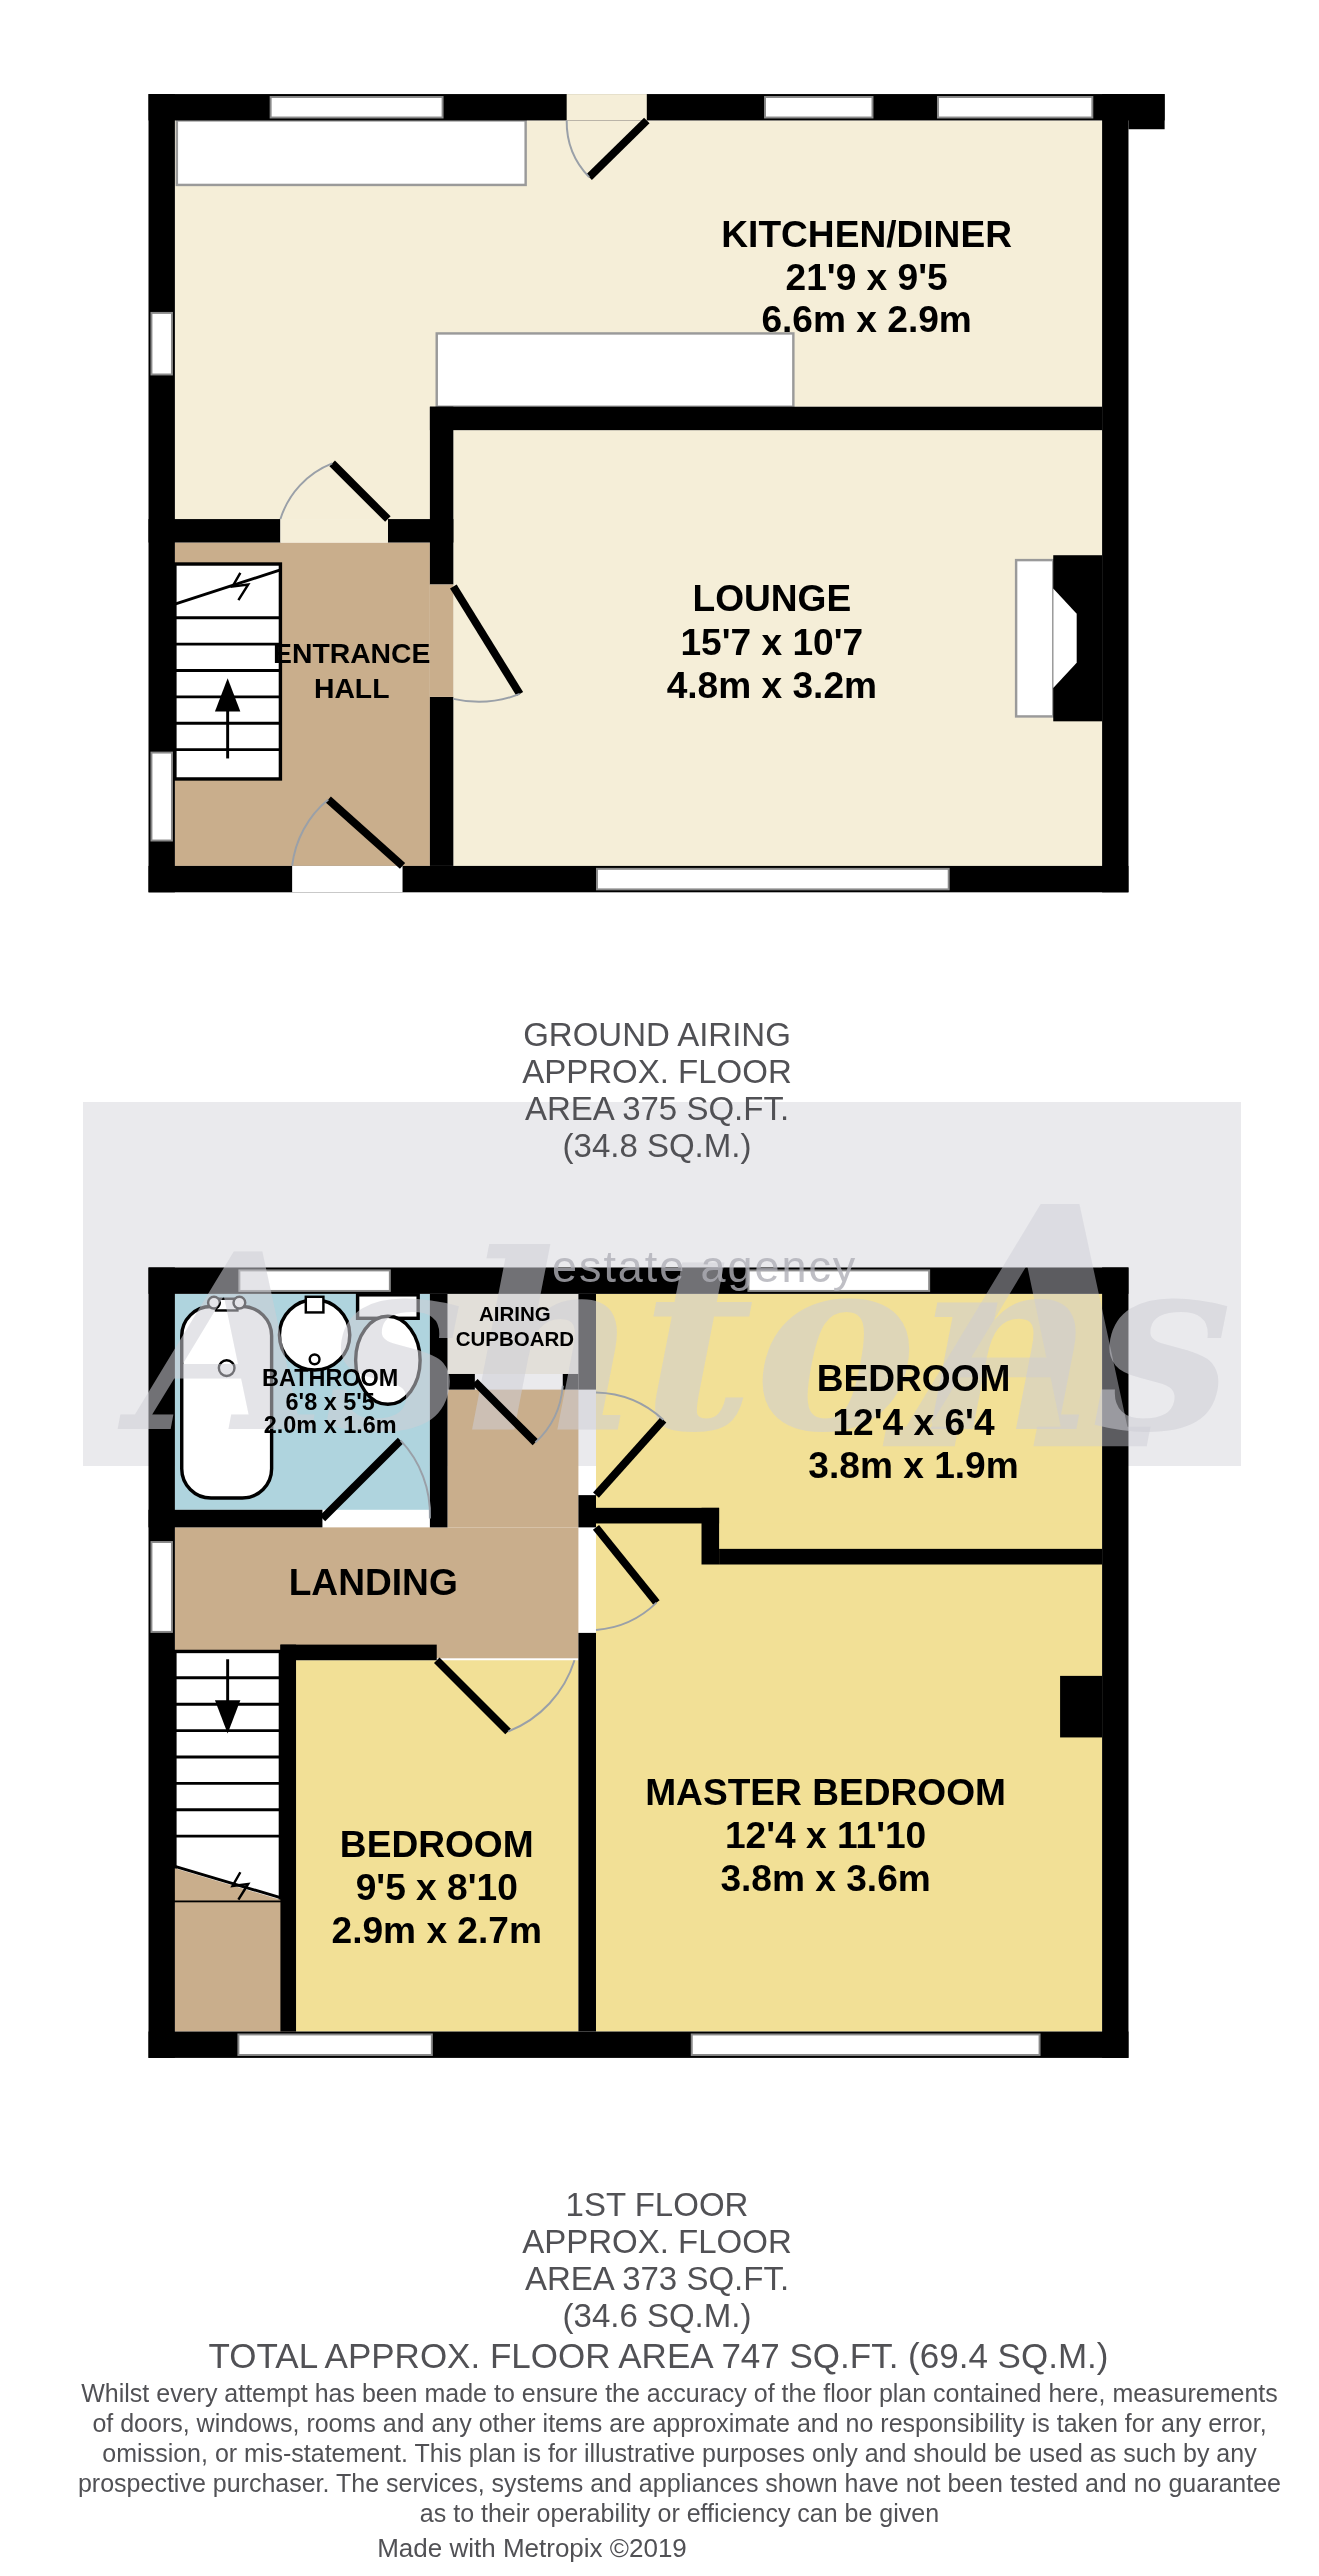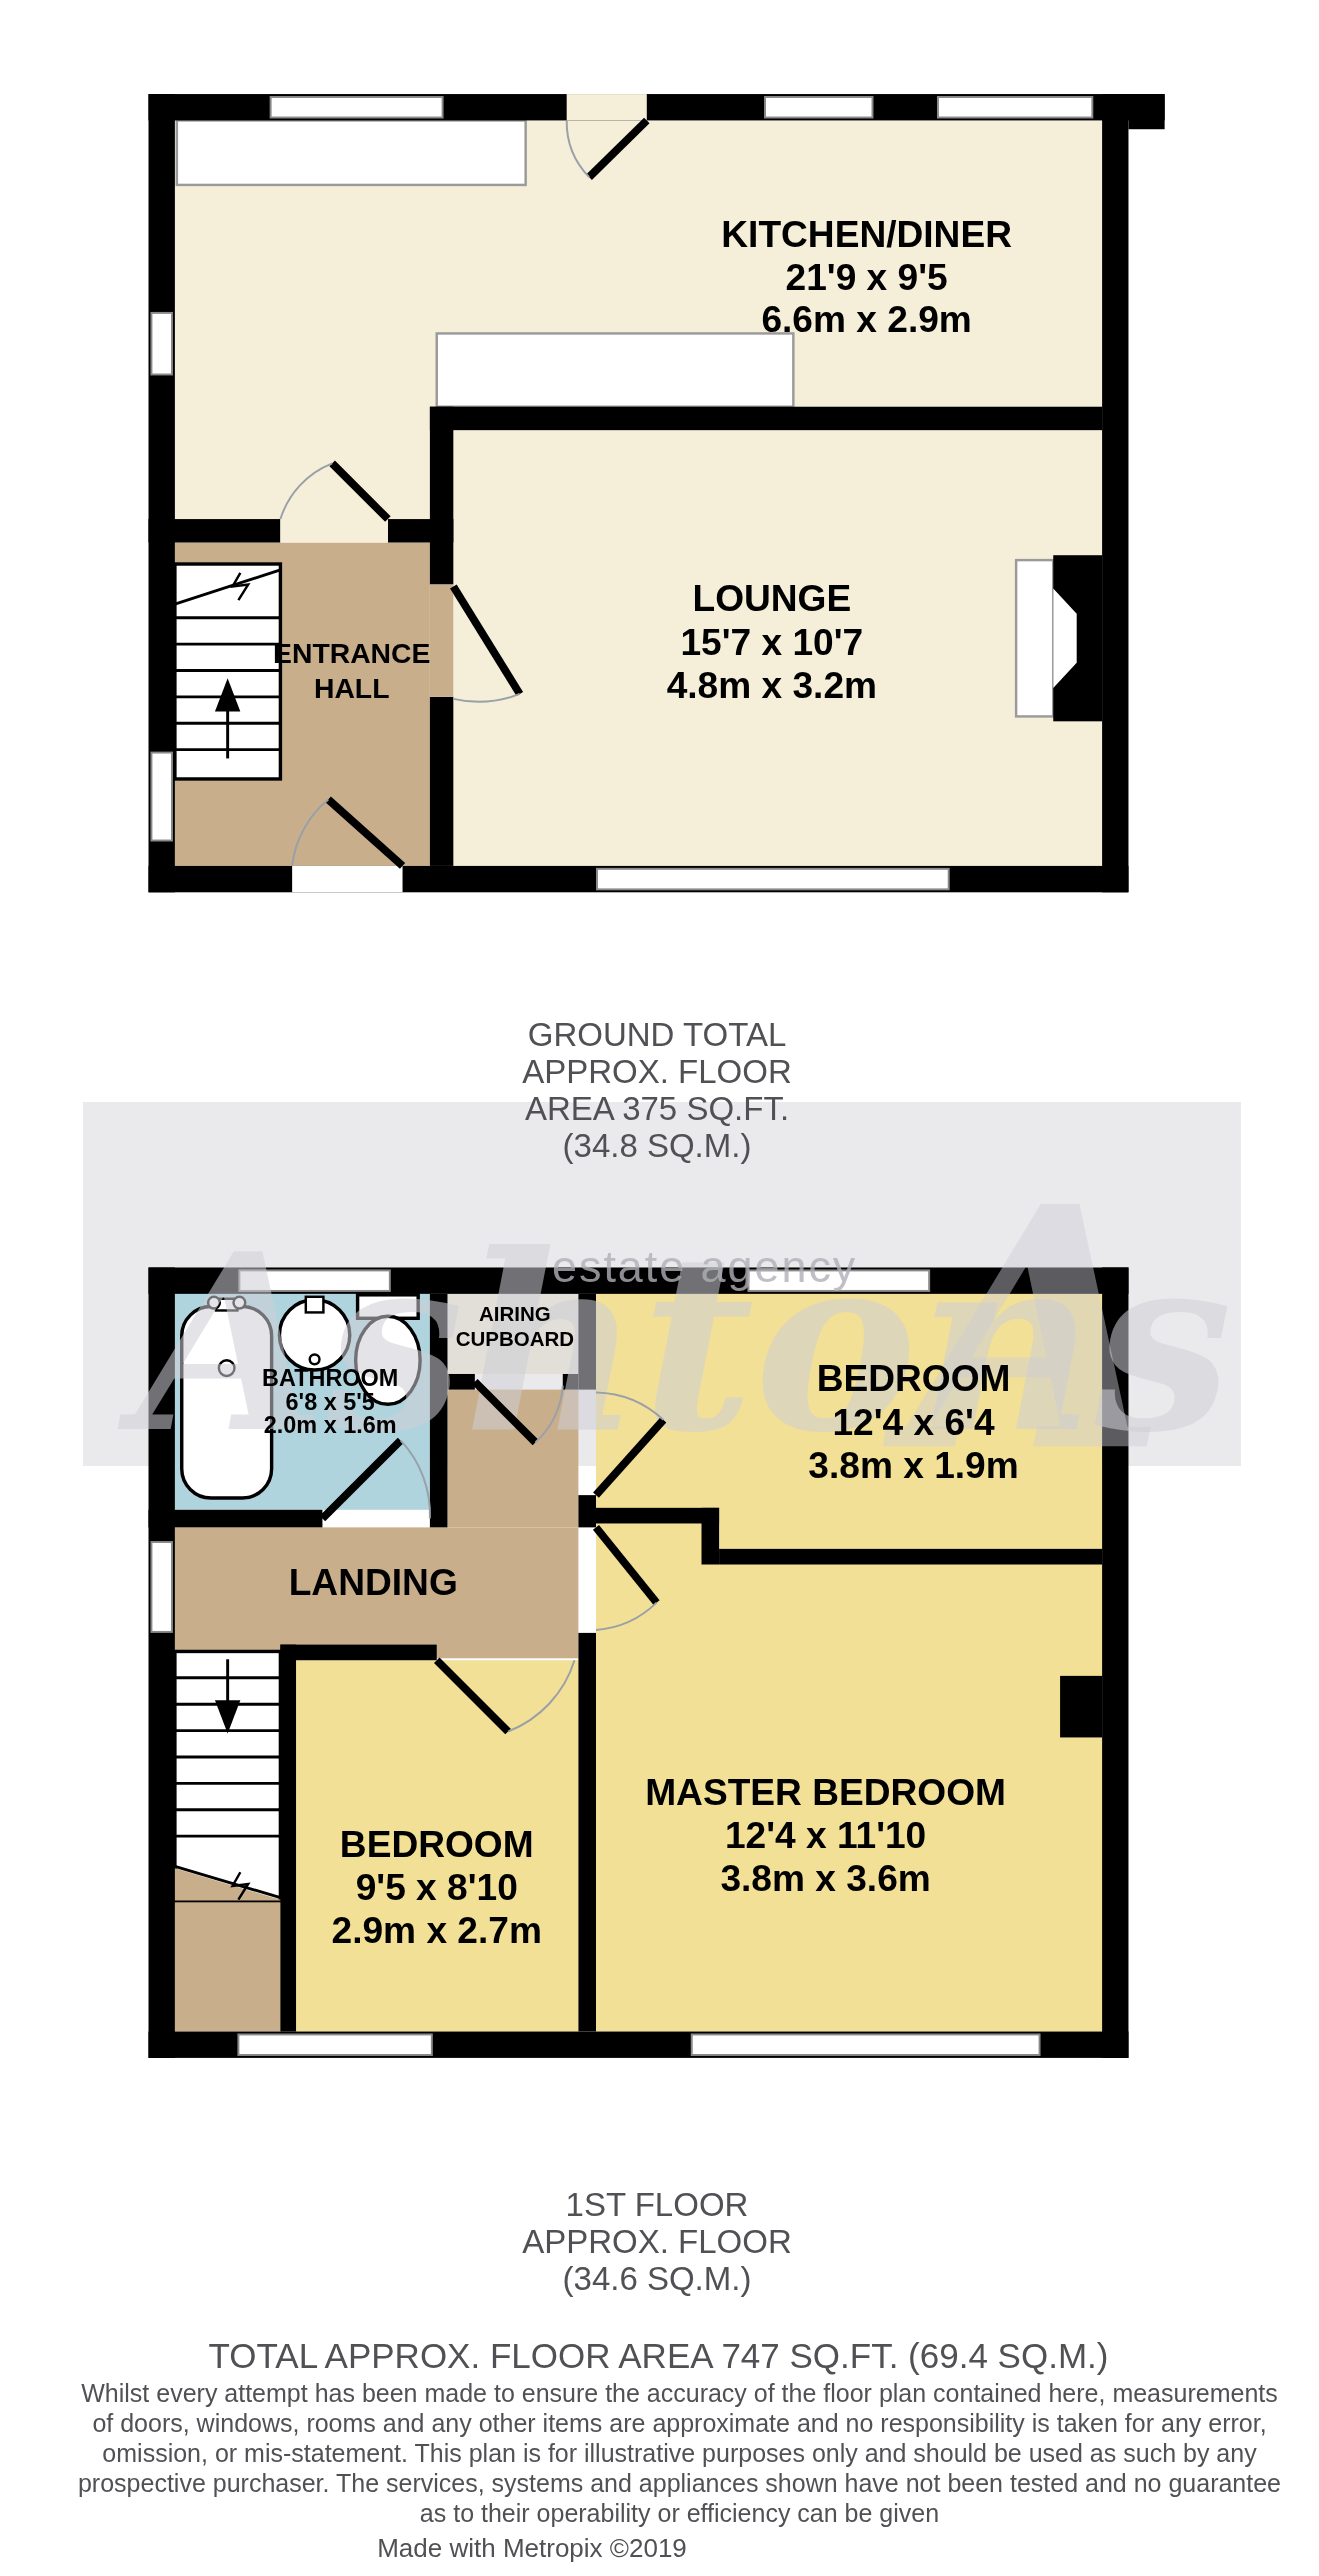--- a/index.html
+++ b/index.html
@@ -226,29 +226,30 @@
       <text class="rl" x="447" y="1900">BEDROOM</text>
       <text class="rl" x="447" y="1944">9'5 x 8'10</text>
       <text class="rl" x="447" y="1988">2.9m x 2.7m</text>
       <text class="rl" x="845" y="1847">MASTER BEDROOM</text>
       <text class="rl" x="845" y="1891">12'4 x 11'10</text>
       <text class="rl" x="845" y="1935">3.8m x 3.6m</text>
     </g>
   </svg>
 
   <div id="gf-title" class="txt-gray floor-title">
-    <div>GROUND TOTAL</div>
+    <div>GROUND AIRING</div>
     <div>APPROX. FLOOR</div>
     <div>AREA 375 SQ.FT.</div>
     <div>(34.8 SQ.M.)</div>
   </div>
 
   <div id="ff-title" class="txt-gray floor-title">
     <div>1ST FLOOR</div>
     <div>APPROX. FLOOR</div>
+    <div>AREA 373 SQ.FT.</div>
     <div>(34.6 SQ.M.)</div>
   </div>
 
   <div id="total-line" class="txt-gray">TOTAL APPROX. FLOOR AREA 747 SQ.FT. (69.4 SQ.M.)</div>
 
   <div id="disclaimer" class="txt-gray">
     <div>Whilst every attempt has been made to ensure the accuracy of the floor plan contained here, measurements</div>
     <div>of doors, windows, rooms and any other items are approximate and no responsibility is taken for any error,</div>
     <div>omission, or mis-statement. This plan is for illustrative purposes only and should be used as such by any</div>
     <div>prospective purchaser. The services, systems and appliances shown have not been tested and no guarantee</div>

